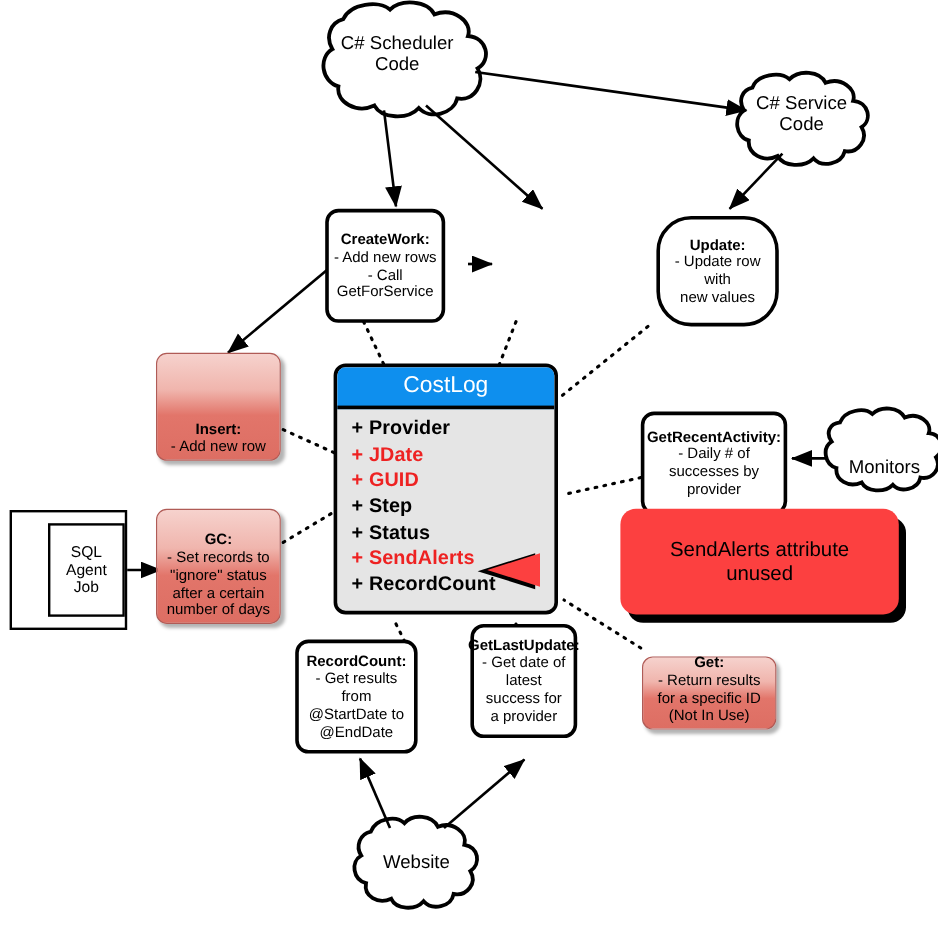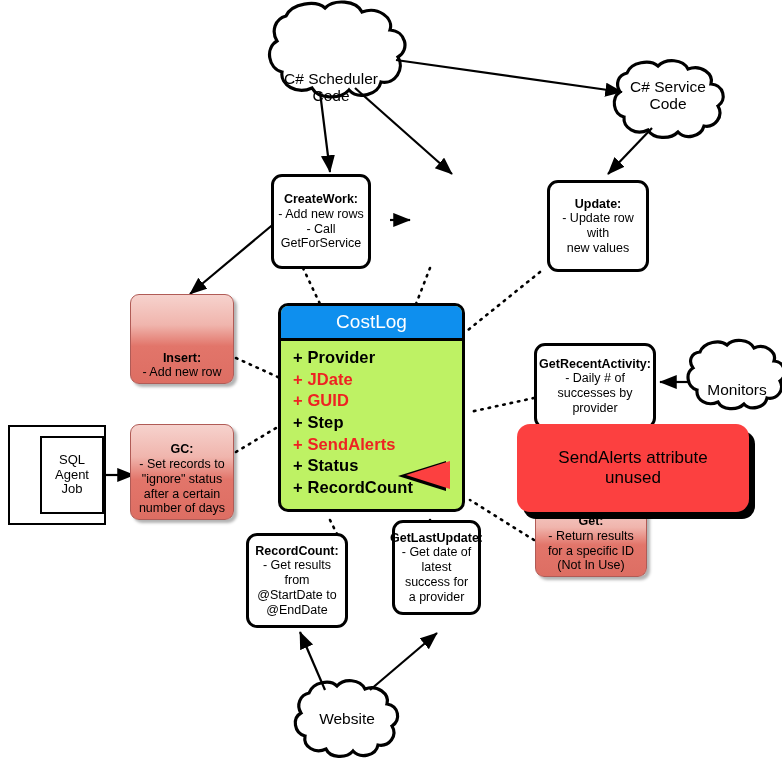--- a/index.html
+++ b/index.html
@@ -43,21 +43,21 @@
   .node3d .inner{
     box-sizing:border-box;width:calc(100% - 18px);height:calc(100% - 18px);
     border:2px solid #000;background:#fff;
     display:flex;align-items:center;justify-content:center;text-align:center;
     font-size:13px;line-height:1.15;white-space:pre-line;color:#000;margin-left:30px;
   }
 
   
   .uml{
     position:absolute;z-index:6;box-sizing:border-box;
-    background:#bef264;border:3px solid #000;border-radius:10px;
+    background:#e5e5e5;border:3px solid #000;border-radius:10px;
     overflow:hidden;
   }
   .uml .hdr{
     background:#0e8fee;color:#fff;text-align:center;
     font-size:19px;line-height:1;padding:6px 0 7px 0;
     border-bottom:3px solid #000;
   }
   .uml .attrs{padding:6px 0 5px 12px;}
   .uml .attr{
     font-size:16.5px;font-weight:bold;line-height:1.315;color:#000;
@@ -143,41 +143,41 @@
       <line x1="540" y1="272" x2="468" y2="330"></line>
       <line x1="236" y1="358" x2="280" y2="378"></line>
       <line x1="236" y1="452" x2="281" y2="425"></line>
       <line x1="534" y1="398" x2="470" y2="412"></line>
       <line x1="330" y1="520" x2="340" y2="540"></line>
       <line x1="430" y1="520" x2="424" y2="540"></line>
       <line x1="534" y1="540" x2="470" y2="500"></line>
     </g>
   </svg>
 
-  <div class="cloud-label" style="left:266px;top:28px;width:130px;margin-top:42px;">C# Scheduler
+  <div class="cloud-label" style="left:266px;top:28px;width:130px;">C# Scheduler
 Code</div>
   <div class="cloud-label" style="left:613px;top:78px;width:110px;">C# Service
 Code</div>
   <div class="cloud-label" style="left:692px;top:381px;width:90px;">Monitors</div>
   <div class="cloud-label" style="left:300px;top:710px;width:94px;">Website</div>
 
   <div class="node3d" style="left:8px;top:425px;width:98px;height:100px;">
     <div class="inner">SQL Agent
 Job</div>
   </div>
 
   <div class="proc" style="left:271px;top:174px;width:100px;height:95px;">
     <div class="ttl">CreateWork:</div>
     <div class="body">- Add new rows
 - Call
 GetForService</div>
   </div>
 
 
-  <div class="proc" style="left:547px;top:180px;width:102px;height:92px;">
+  <div class="proc" style="left:547px;top:180px;width:102px;height:92px;border-radius:29px;">
     <div class="ttl">Update:</div>
     <div class="body">- Update row with
 new values</div>
   </div>
 
   <div class="proc" style="left:534px;top:343px;width:122px;height:86px;">
     <div class="ttl">GetRecentActivity:</div>
     <div class="body">- Daily # of
 successes by
 provider</div>
@@ -203,36 +203,36 @@
   </div>
 
   <div class="redbox" style="left:130px;top:424px;width:104px;height:96px;">
     <div class="ttl">GC:</div>
     <div class="body">- Set records to
 "ignore" status
 after a certain
 number of days</div>
   </div>
 
-  <div class="redbox" style="left:535px;top:501px;width:112px;height:76px;">
+  <div class="redbox" style="left:535px;top:547px;width:112px;height:61px;">
     <div class="ttl">Get:</div>
     <div class="body">- Return results
 for a specific ID
 (Not In Use)</div>
   </div>
 
   <div class="uml" style="left:278px;top:303px;width:187px;height:209px;">
     <div class="hdr">CostLog</div>
     <div class="attrs">
       <div class="attr">+ Provider</div>
       <div class="attr red">+ JDate</div>
       <div class="attr red">+ GUID</div>
       <div class="attr">+ Step</div>
+      <div class="attr">+ Status</div>
       <div class="attr red">+ SendAlerts</div>
-      <div class="attr">+ Status</div>
       <div class="attr">+ RecordCount</div>
     </div>
   </div>
 
   <div class="callout-tail-shadow" style="left:398px;top:461px;"></div>
   <div class="callout-shadow" style="left:523px;top:431px;width:232px;height:88px;"></div>
   <div class="callout-tail" style="left:406px;top:461px;"></div>
   <div class="callout" style="left:517px;top:424px;width:232px;height:88px;">SendAlerts attribute
 unused</div>
 

